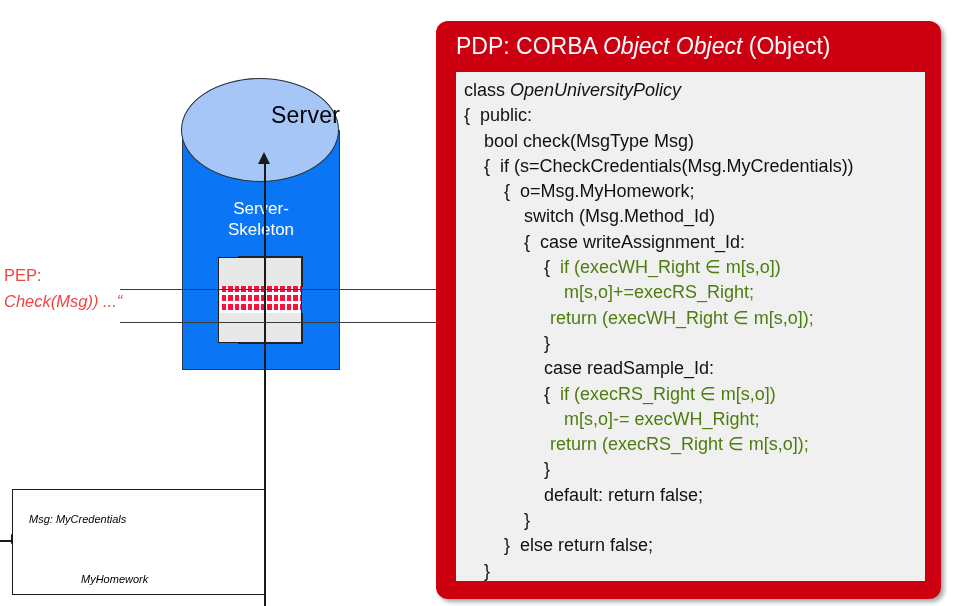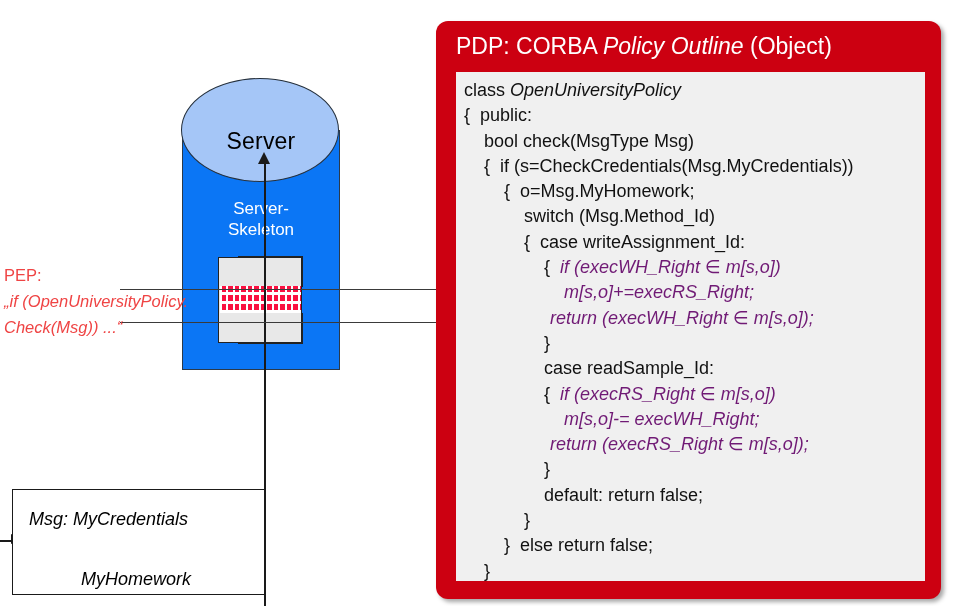--- a/index.html
+++ b/index.html
@@ -8,22 +8,22 @@
 
   .abs{position:absolute;}
 
   
   #server-cylinder{left:182px;top:130px;width:158px;height:240px;}
   #cylinder-body{position:absolute;left:0;top:0;width:158px;height:240px;
                  background:#0B76F5;border:1.5px solid #2b3a4a;box-sizing:border-box;}
   #cylinder-top{position:absolute;left:-1px;top:-52px;width:158px;height:104px;
                 background:#A5C6F7;border:1.5px solid #25303c;border-radius:50%;
                 box-sizing:border-box;}
-  #server-label{position:absolute;left:0;top:-28px;width:158px;text-align:center;
-                font-size:23px;color:#000;letter-spacing:.2px;margin-top:26px;}
+  #server-label{position:absolute;left:0;top:-28px;width:158px;text-align:right;
+                font-size:23px;color:#000;letter-spacing:.2px;}
   #skeleton-label{position:absolute;left:0;top:68px;width:158px;text-align:center;
                   font-size:17px;color:#ffffff;line-height:21px;}
 
   
   #firewall-plate{position:absolute;left:36px;top:127px;width:84px;height:86px;
                   background:#E8E8E8;border:1.5px solid #222;box-sizing:border-box;}
   #fw-notch-top{position:absolute;left:56px;top:126px;width:65px;height:31px;
                 background:#E8E8E8;border-top:1.5px solid #222;border-right:1.5px solid #222;
                 box-sizing:border-box;}
   #fw-notch-bot{position:absolute;left:56px;top:183px;width:65px;height:31px;
@@ -56,21 +56,21 @@
                    border-bottom:12px solid #1a1a1a;}
 
   
   #pep-annotation{left:4px;top:262px;width:240px;font-size:16.5px;color:#ef4444;line-height:26px;}
   #pep-title{font-style:normal;}
   .ital{font-style:italic;}
 
   
   #msg-box{left:12px;top:489px;width:253px;height:106px;
            border:1.5px solid #1a1a1a;background:#ffffff;box-sizing:border-box;}
-  #msg-box-inner{position:absolute;left:16px;top:14px;font-size:18px;font-style:italic;
+  #msg-box-inner{position:absolute;left:16px;top:14px;font-size:11px;font-style:italic;
                  line-height:30px;color:#000;white-space:nowrap;}
   .msg-indent{display:inline-block;width:52px;}
   #msg-in-arrow-line{position:absolute;left:0px;top:540px;width:14px;height:1.6px;background:#1a1a1a;}
   #msg-in-arrow-head{position:absolute;left:11px;top:534px;width:0;height:0;
                      border-top:5.5px solid transparent;border-bottom:5.5px solid transparent;
                      border-left:10px solid #1a1a1a;}
 
   
   #conn-top{position:absolute;left:120px;top:289px;width:355px;height:1.4px;background:#3a3a3a;}
   #conn-bot{position:absolute;left:120px;top:322px;width:355px;height:1.4px;background:#3a3a3a;}
@@ -79,21 +79,21 @@
   
   #pdp-panel{left:436px;top:21px;width:505px;height:578px;background:#CC0011;
              border-radius:12px;box-sizing:border-box;
              box-shadow:3px 3px 4px rgba(0,0,0,.35);}
   #pdp-title{position:absolute;left:20px;top:12px;font-size:23px;color:#ffffff;white-space:nowrap;}
   #pdp-body{position:absolute;left:20px;top:51px;right:16px;bottom:18px;
             background:#F0F0F0;overflow:hidden;}
   #code-block{position:absolute;left:8px;top:6px;font-size:18px;line-height:25.3px;
               color:#111;white-space:pre;}
   .codeline{white-space:pre;}
-  .blue{color:#701a75;font-style:italic;}
+  .blue{color:#4d7c0f;}
   .it{font-style:italic;}
 </style>
 </head>
 <body>
 
 <div class="abs" id="server-cylinder">
   <div id="cylinder-body"></div>
   <div id="cylinder-top"></div>
   <div id="server-label">Server</div>
   <div id="skeleton-label">
@@ -110,36 +110,35 @@
 
 <div class="abs" id="flow-arrow-line"></div>
 <div class="abs" id="flow-arrow-head"></div>
 
 <div class="abs" id="conn-top"></div>
 <div class="abs" id="conn-bot"></div>
 <div class="abs" id="conn-right"></div>
 
 <div class="abs" id="pep-annotation">
   <div id="pep-title">PEP:</div>
-  <div class="ital">„if (OpenUniversityPolicy.</div>
   <div class="ital">Check(Msg)) ...“</div>
 </div>
 
 <div class="abs" id="msg-in-arrow-line"></div>
 <div class="abs" id="msg-in-arrow-head"></div>
 
 <div class="abs" id="msg-box">
   <div id="msg-box-inner">
     <span>Msg:</span>
     <span>MyCredentials</span><br>
     <span class="msg-indent"></span><br>
     <span class="msg-indent"></span><span>MyHomework</span>
   </div>
 </div>
 
 <div class="abs" id="pdp-panel">
   <div id="pdp-title">
-    <span>PDP: CORBA </span><span class="it">Policy Outline</span><span> (Object)</span>
+    <span>PDP: CORBA </span><span class="it">Object Object</span><span> (Object)</span>
   </div>
   <div id="pdp-body">
     <div id="code-block"><div class="codeline" style="padding-left: 0px;"><span>class </span><span class="it">OpenUniversityPolicy</span></div><div class="codeline" style="padding-left: 0px;">{  public:</div><div class="codeline" style="padding-left: 20px;">bool check(MsgType Msg)</div><div class="codeline" style="padding-left: 20px;">{  if (s=CheckCredentials(Msg.MyCredentials))</div><div class="codeline" style="padding-left: 40px;">{  o=Msg.MyHomework;</div><div class="codeline" style="padding-left: 60px;">switch (Msg.Method_Id)</div><div class="codeline" style="padding-left: 60px;">{  case writeAssignment_Id:</div><div class="codeline" style="padding-left: 80px;"><span>{  </span><span class="blue">if (execWH_Right ∈ m[s,o])</span></div><div class="codeline" style="padding-left: 100px;"><span class="blue">m[s,o]+=execRS_Right;</span></div><div class="codeline" style="padding-left: 86px;"><span class="blue">return (execWH_Right ∈ m[s,o]);</span></div><div class="codeline" style="padding-left: 80px;">}</div><div class="codeline" style="padding-left: 80px;">case readSample_Id:</div><div class="codeline" style="padding-left: 80px;"><span>{  </span><span class="blue">if (execRS_Right ∈ m[s,o])</span></div><div class="codeline" style="padding-left: 100px;"><span class="blue">m[s,o]-= execWH_Right;</span></div><div class="codeline" style="padding-left: 86px;"><span class="blue">return (execRS_Right ∈ m[s,o]);</span></div><div class="codeline" style="padding-left: 80px;">}</div><div class="codeline" style="padding-left: 80px;">default: return false;</div><div class="codeline" style="padding-left: 60px;">}</div><div class="codeline" style="padding-left: 40px;">}  else return false;</div><div class="codeline" style="padding-left: 20px;">}</div></div>
   </div>
 </div>
 
 </body></html>

